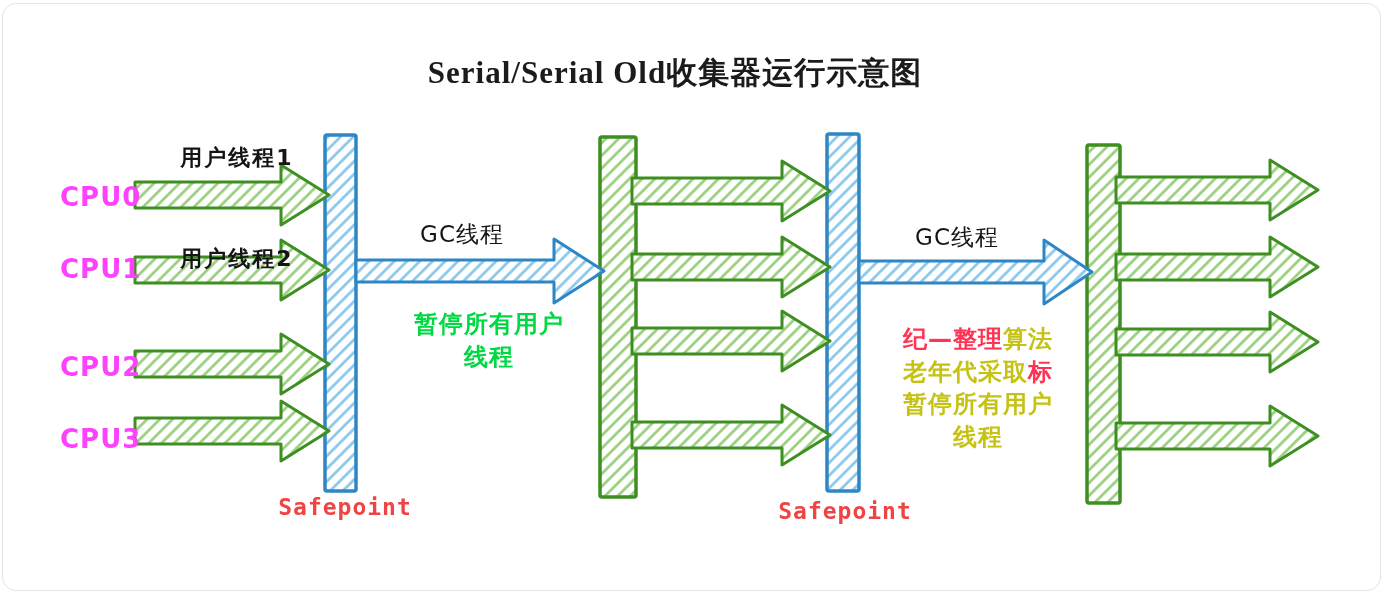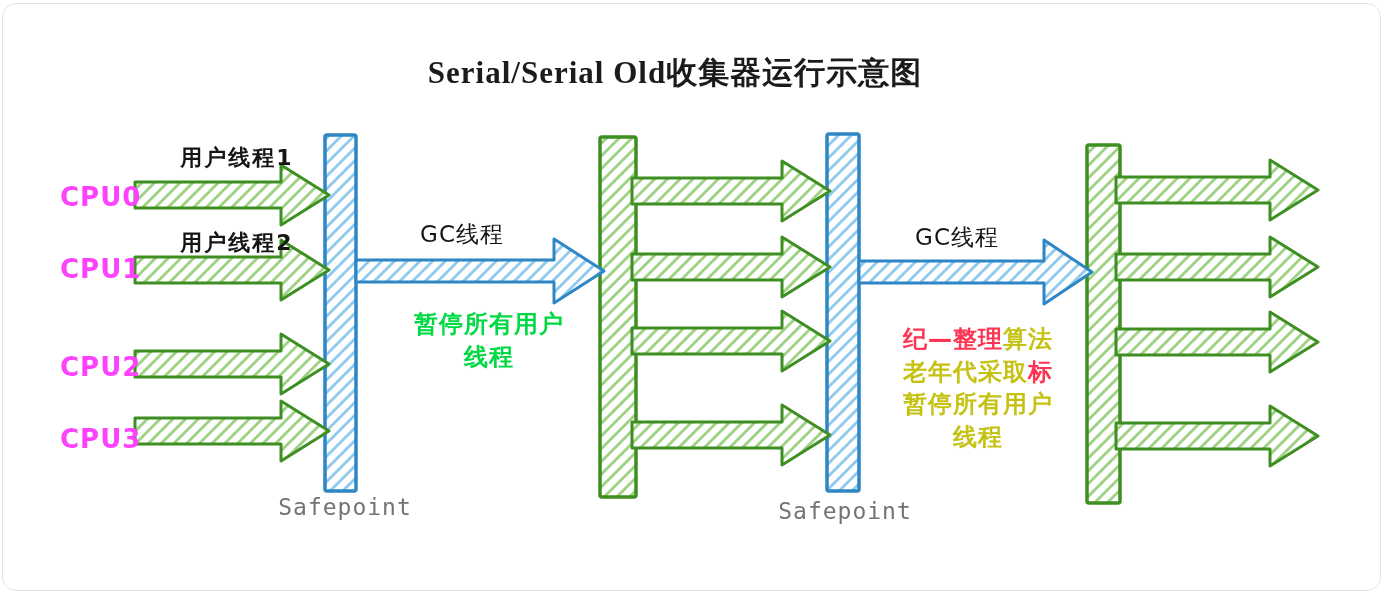--- a/index.html
+++ b/index.html
@@ -76,23 +76,23 @@
   .gc-label {
     transform: translateX(-50%);
     font-weight: normal;
     font-size: 23px;
     color: #151515;
     letter-spacing: 1px;
   }
   .safepoint-label {
     transform: translateX(-50%);
     font-family: "DejaVu Sans Mono", monospace;
-    font-weight: normal;
+    font-weight: bold;
     font-size: 23px;
-    color: #737373;
+    color: #ef4444;
     letter-spacing: 1px;
   }
   .note {
     width: 320px;
     text-align: center;
     font-weight: bold;
     font-size: 24px;
     letter-spacing: 1px;
   }
   .note .line { line-height: 32.5px; }
@@ -144,21 +144,21 @@
   <div class="card-border"></div>
 
   <div class="lbl title">Serial/Serial Old收集器运行示意图</div>
 
   <div class="lbl cpu-label" style="top:182px">CPU0</div>
   <div class="lbl cpu-label" style="top:254px">CPU1</div>
   <div class="lbl cpu-label" style="top:352px">CPU2</div>
   <div class="lbl cpu-label" style="top:424px">CPU3</div>
 
   <div class="lbl thread-label" style="left:237px; top:143px">用户线程1</div>
-  <div class="lbl thread-label" style="left:237px; top:228px">用户线程2</div>
+  <div class="lbl thread-label" style="left:237px; top:244px">用户线程2</div>
 
   <div class="lbl gc-label" style="left:462px; top:219px">GC线程</div>
   <div class="lbl gc-label" style="left:957px; top:222px">GC线程</div>
 
   <div class="lbl note note1" style="left:329px; top:308px">
     <div class="line main">暂停所有用户</div>
     <div class="line main">线程</div>
   </div>
 
   <div class="lbl note note2" style="left:818px; top:323px">

